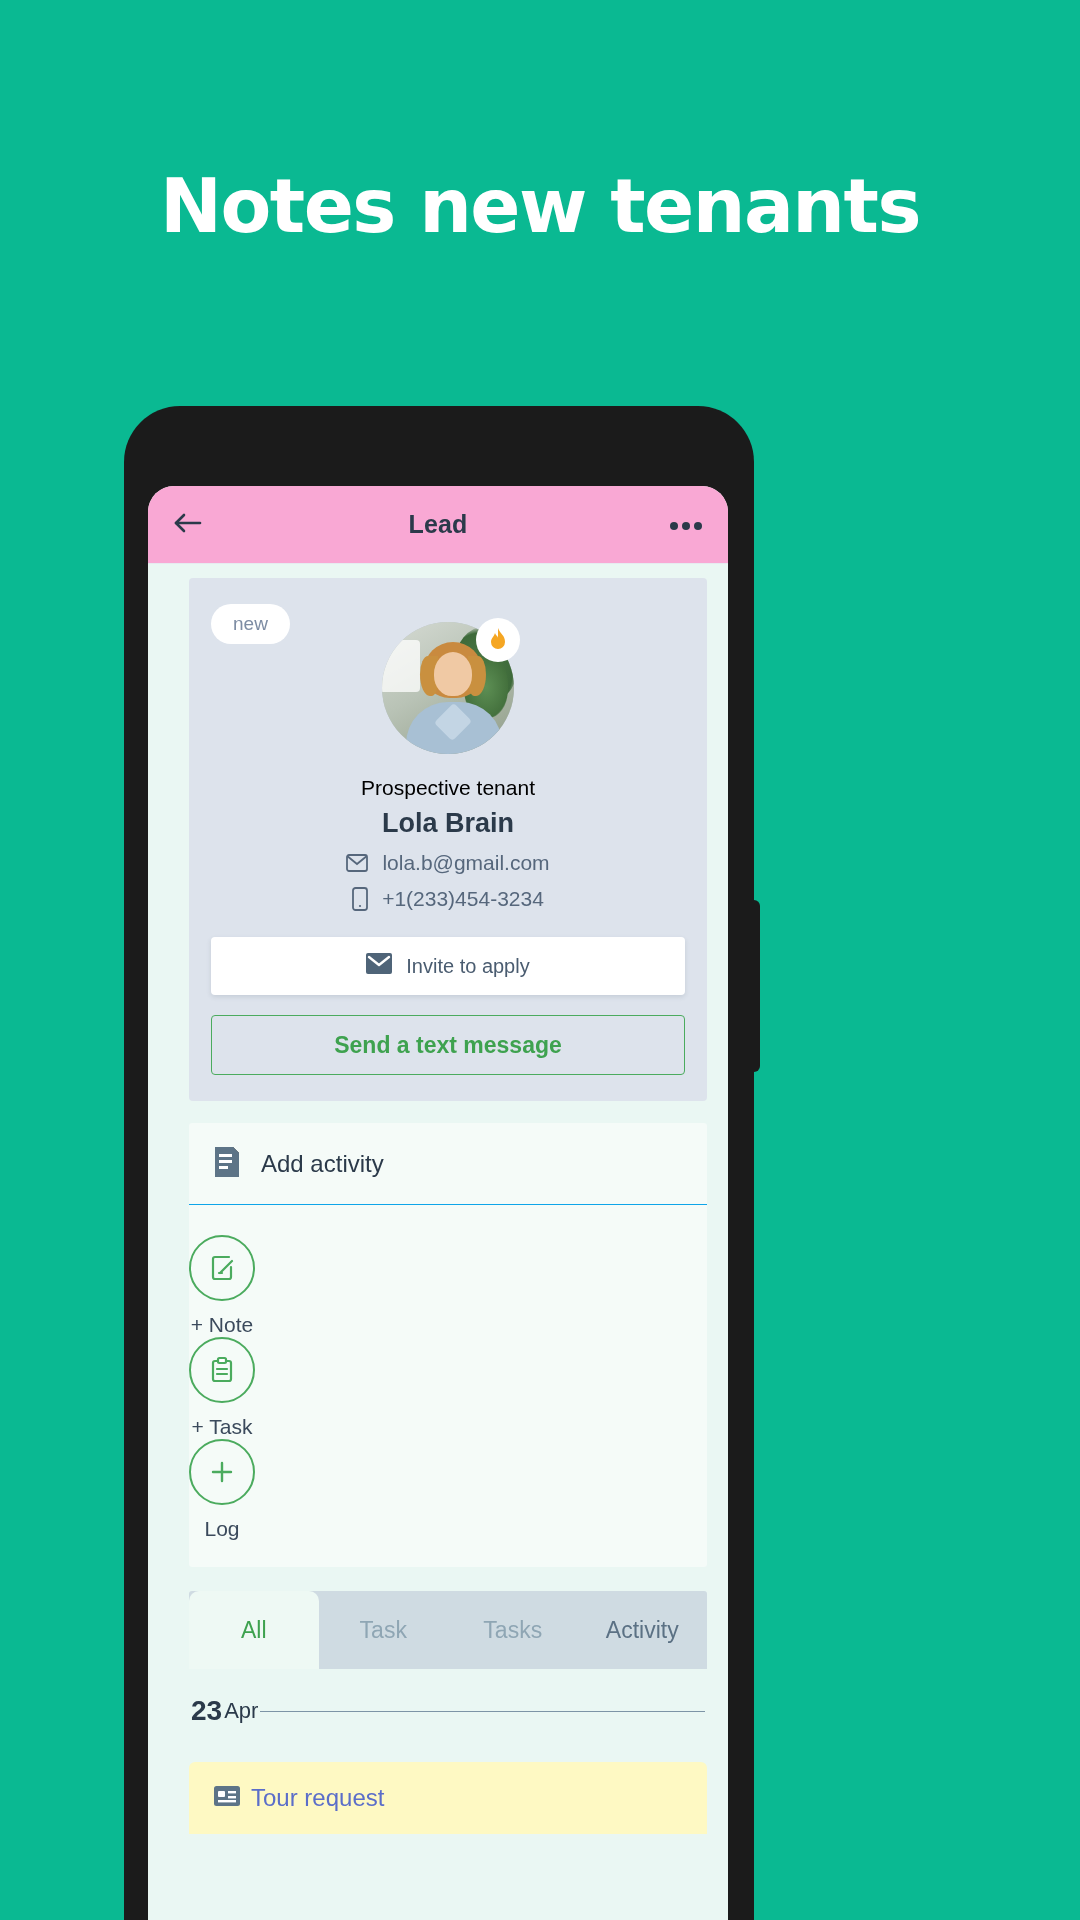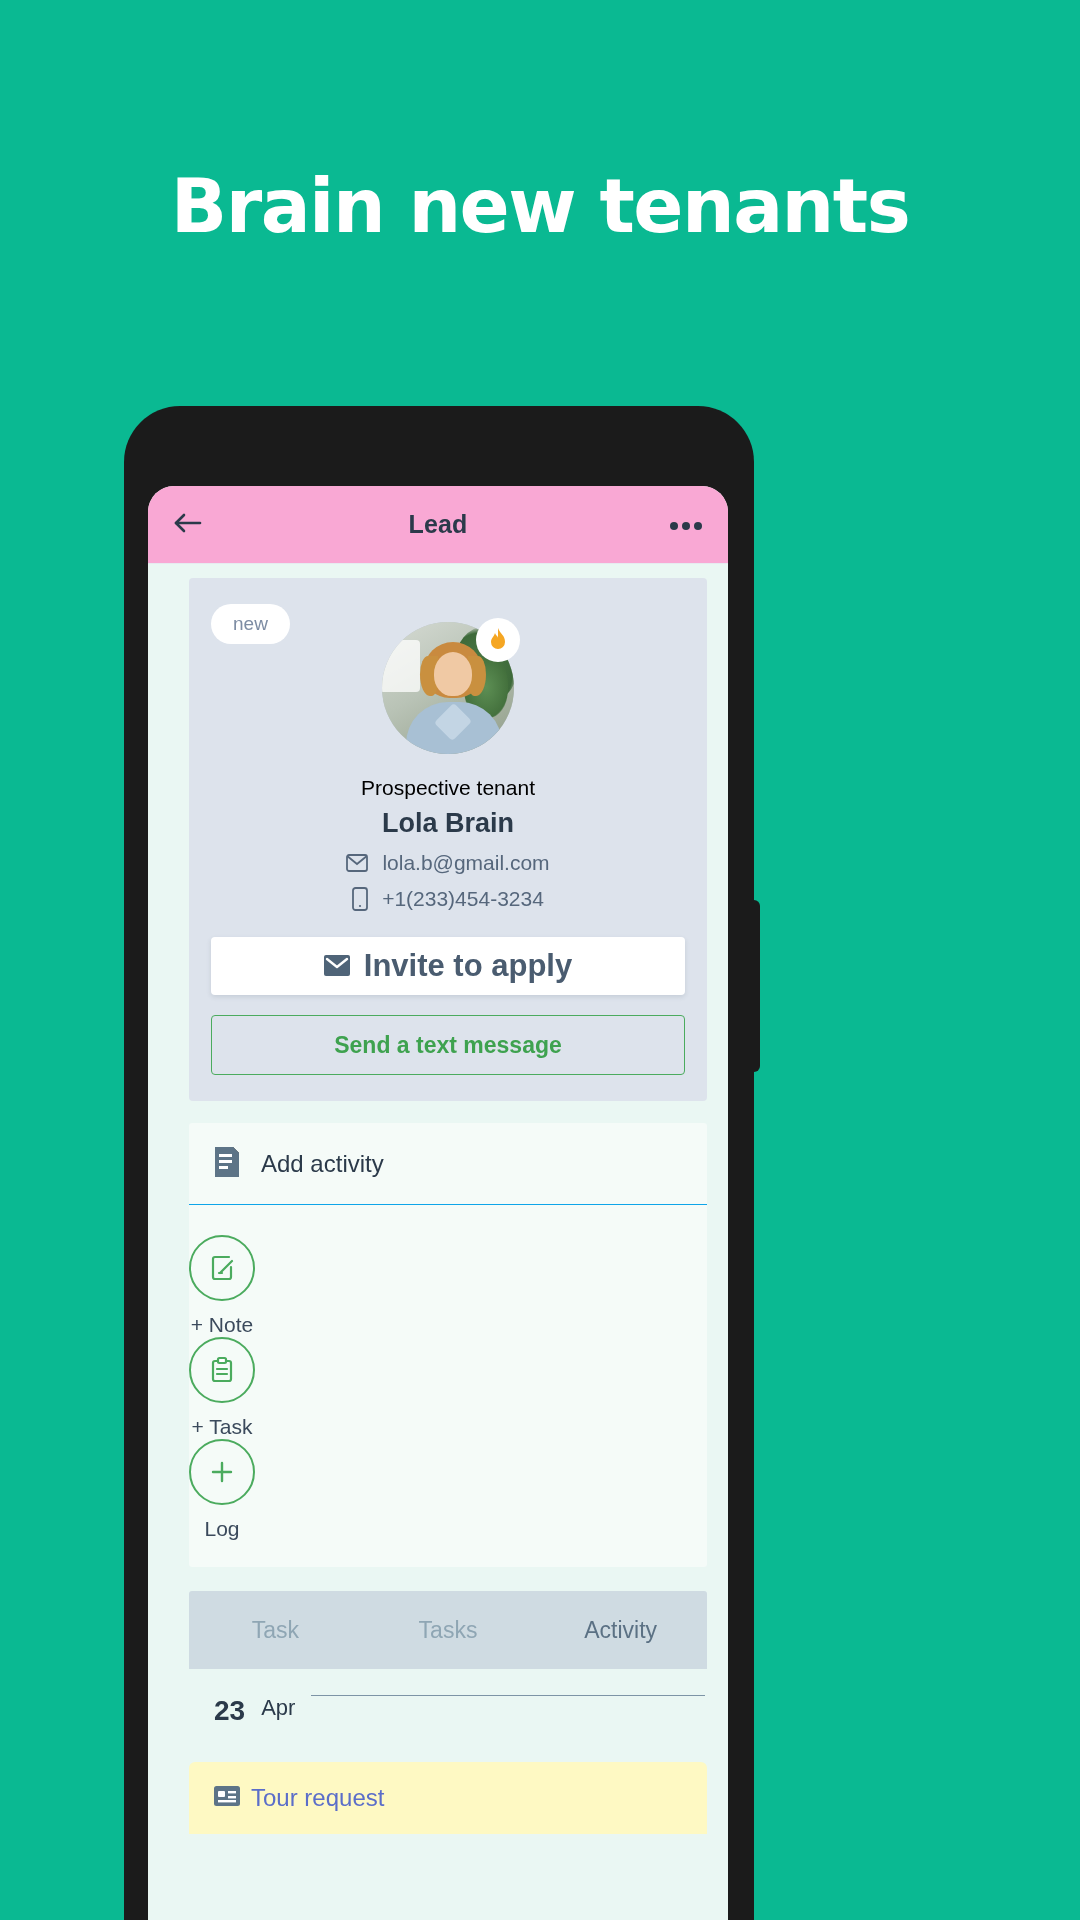--- a/index.html
+++ b/index.html
@@ -204,22 +204,22 @@
   .btn-invite {
     margin: 26px 22px 0 22px;
     background: #ffffff;
     border-radius: 4px;
     height: 58px;
     display: flex;
     align-items: center;
     justify-content: center;
     gap: 14px;
     color: #4a5c70;
-    font-size: 31px;
-    font-weight: bold;
+    font-size: 20px;
+    font-weight: normal;
     box-shadow: 0 2px 5px rgba(60,75,95,.14);
     cursor: pointer;
   }
   .btn-text {
     margin: 20px 22px 0 22px;
     border: 1px solid #4bab5e;
     border-radius: 4px;
     height: 58px;
     display: flex;
     align-items: center;
@@ -306,24 +306,23 @@
   }
 
   
   .timeline {
     margin: 0 21px;
     background: #eaf7f3;
     padding-top: 26px;
   }
   .date-row {
     display: flex;
-    align-items: flex-start;
-    gap: 16px;
+    align-items: center;
+    gap: 2px;
     padding: 0 2px;
-    margin-left: 23px;
   }
   .date-day {
     font-size: 28px;
     font-weight: bold;
     color: #2b3a4a;
   }
   .date-mon {
     font-size: 22px;
     color: #2b3a4a;
   }
@@ -342,21 +341,21 @@
     gap: 10px;
   }
   .timeline-title {
     color: #5b6ec9;
     font-size: 24px;
   }
 </style>
 </head>
 <body>
 
-<div class="hero-title">Brain new tenants</div>
+<div class="hero-title">Notes new tenants</div>
 
 <div class="phone-frame"></div>
 <div class="phone-side-button"></div>
 
 <div class="phone-screen">
 
   <div class="appbar">
     <div class="back-btn">
       <span>
         <svg width="30" height="24" viewBox="0 0 30 24" fill="none">
@@ -478,20 +477,21 @@
             <svg width="28" height="28" viewBox="0 0 28 28" fill="none">
               <path d="M14 5 V23 M5 14 H23" stroke="#4bab5e" stroke-width="2.4" stroke-linecap="round"></path>
             </svg>
           </div>
           <div class="act-label">Log</div>
         </div>
       </div>
     </div>
 
     <div class="tabs-card">
+      <div class="tab active">All</div>
       <div class="tab">Task</div>
       <div class="tab">Tasks</div>
       <div class="tab dark">Activity</div>
     </div>
 
     <div class="timeline">
       <div class="date-row">
         <span class="date-day">23</span>
         <span class="date-mon">Apr</span>
         <span class="date-line"></span>

